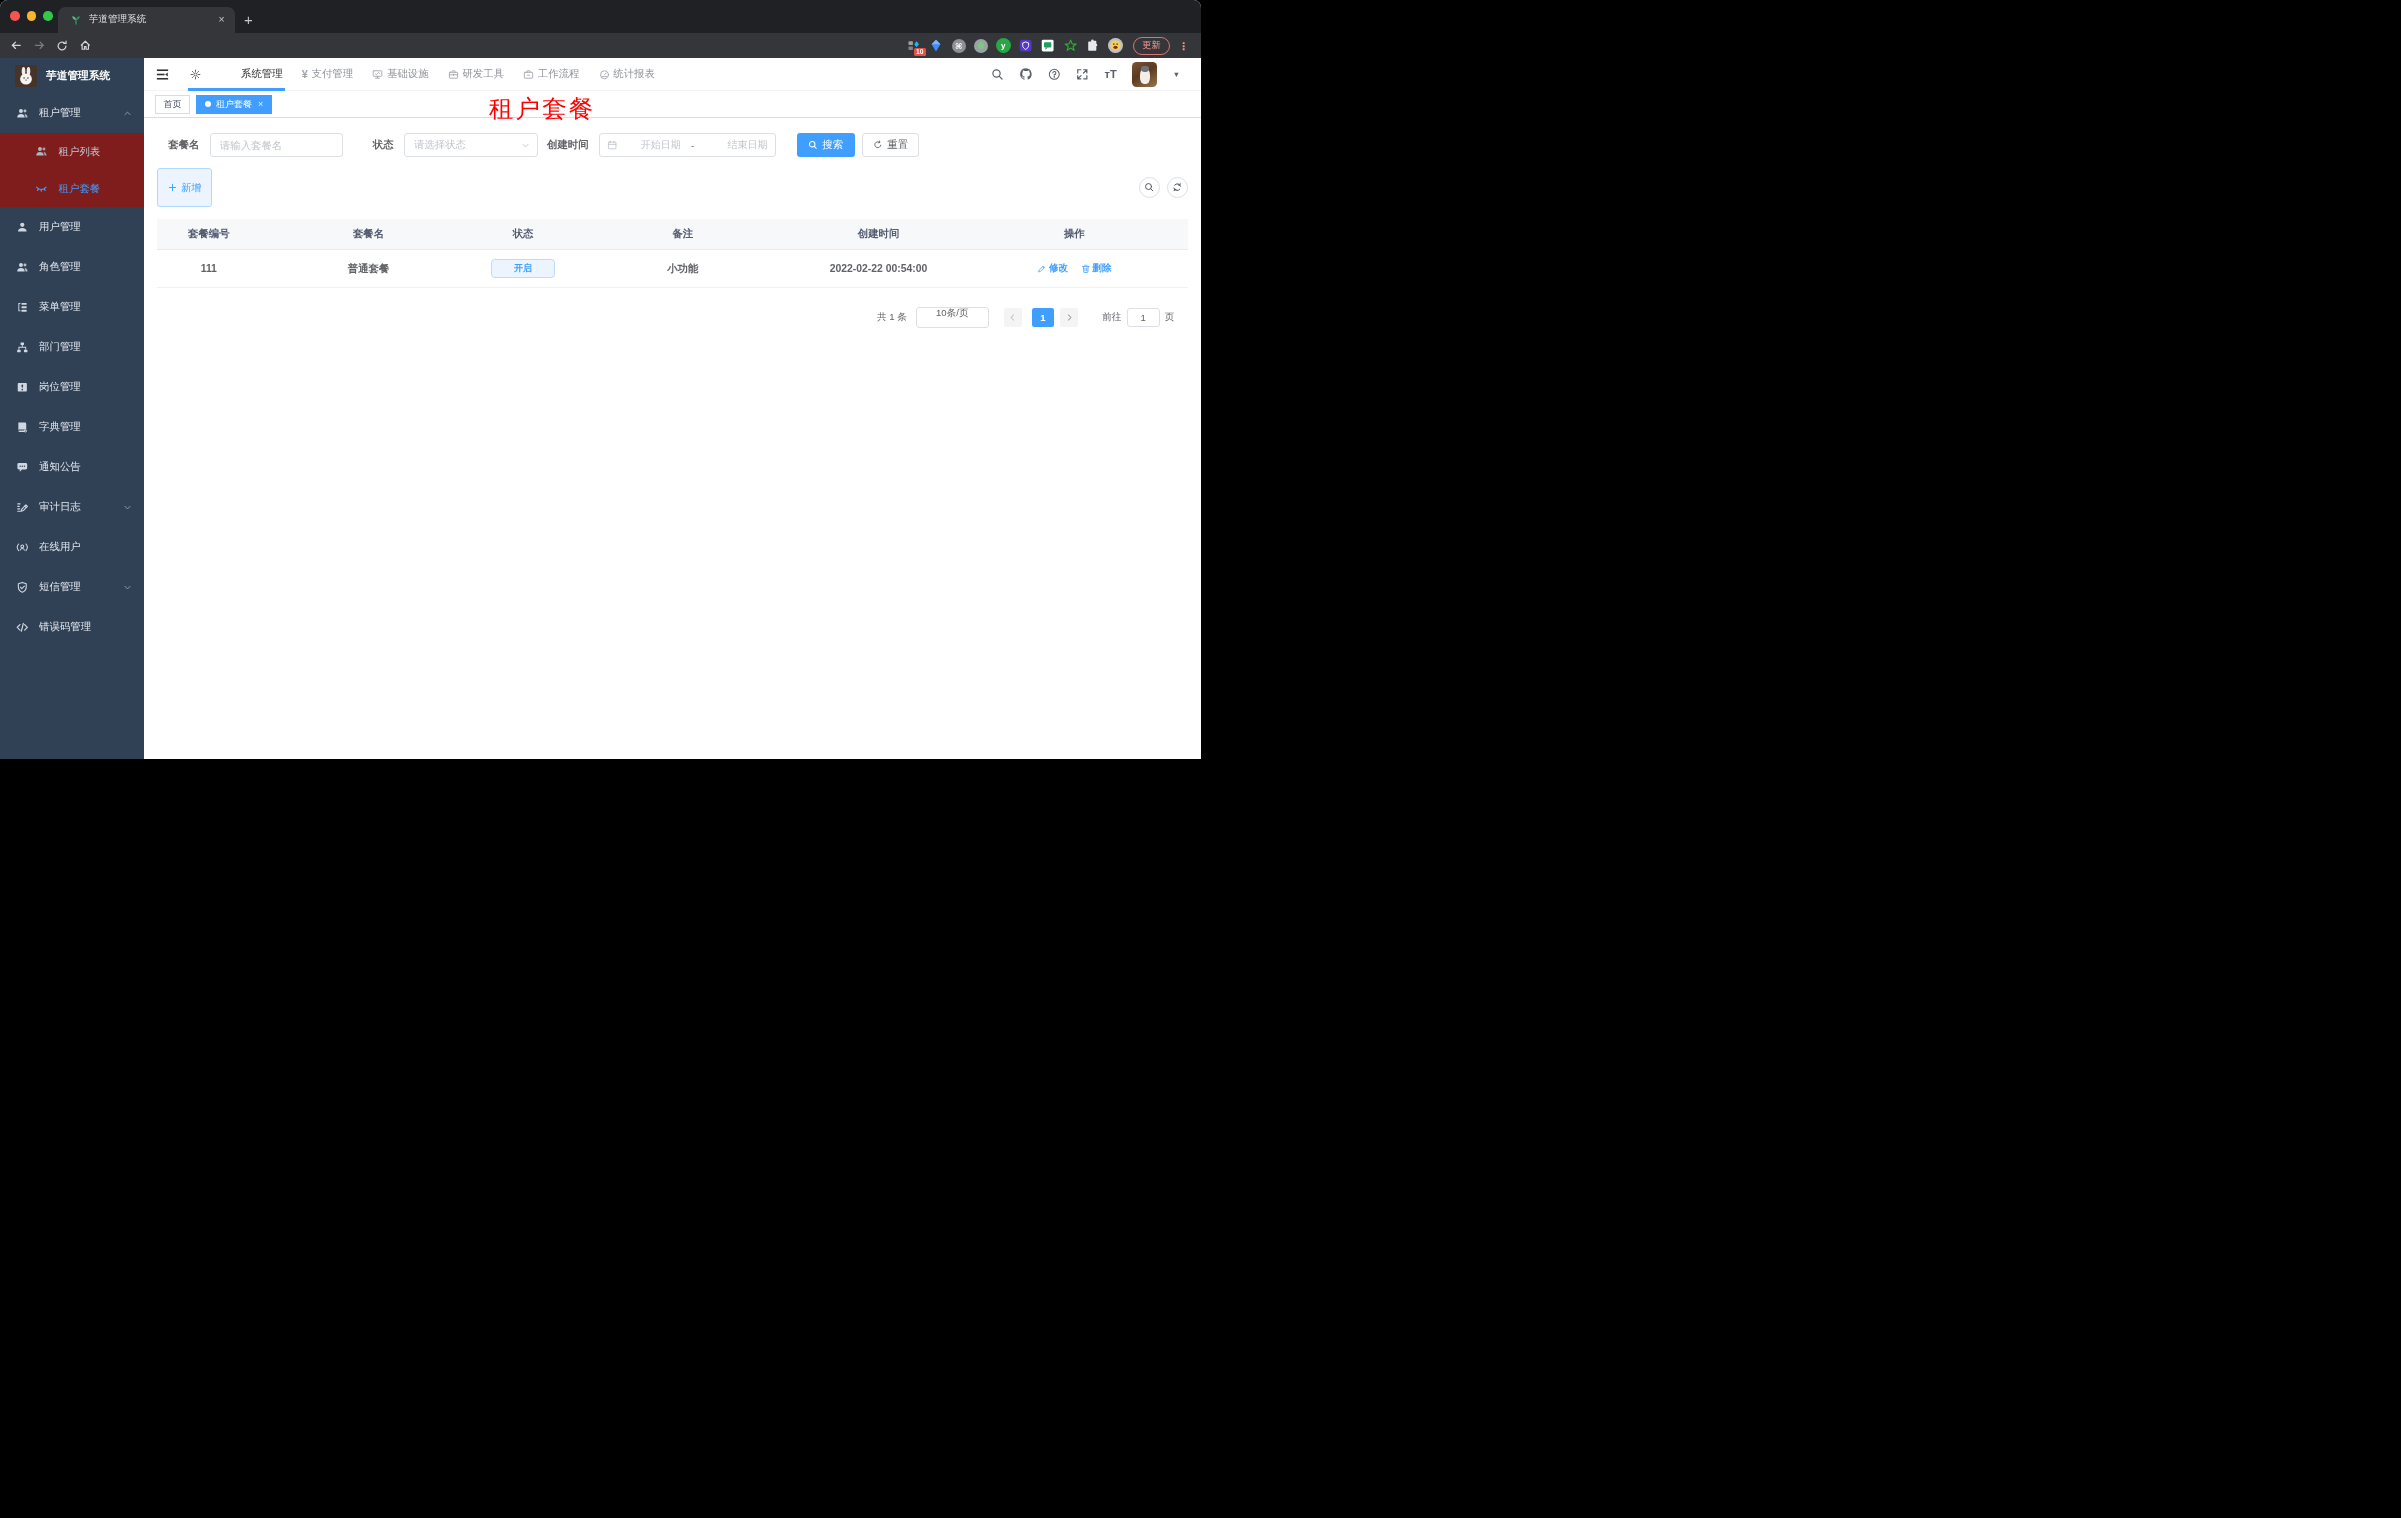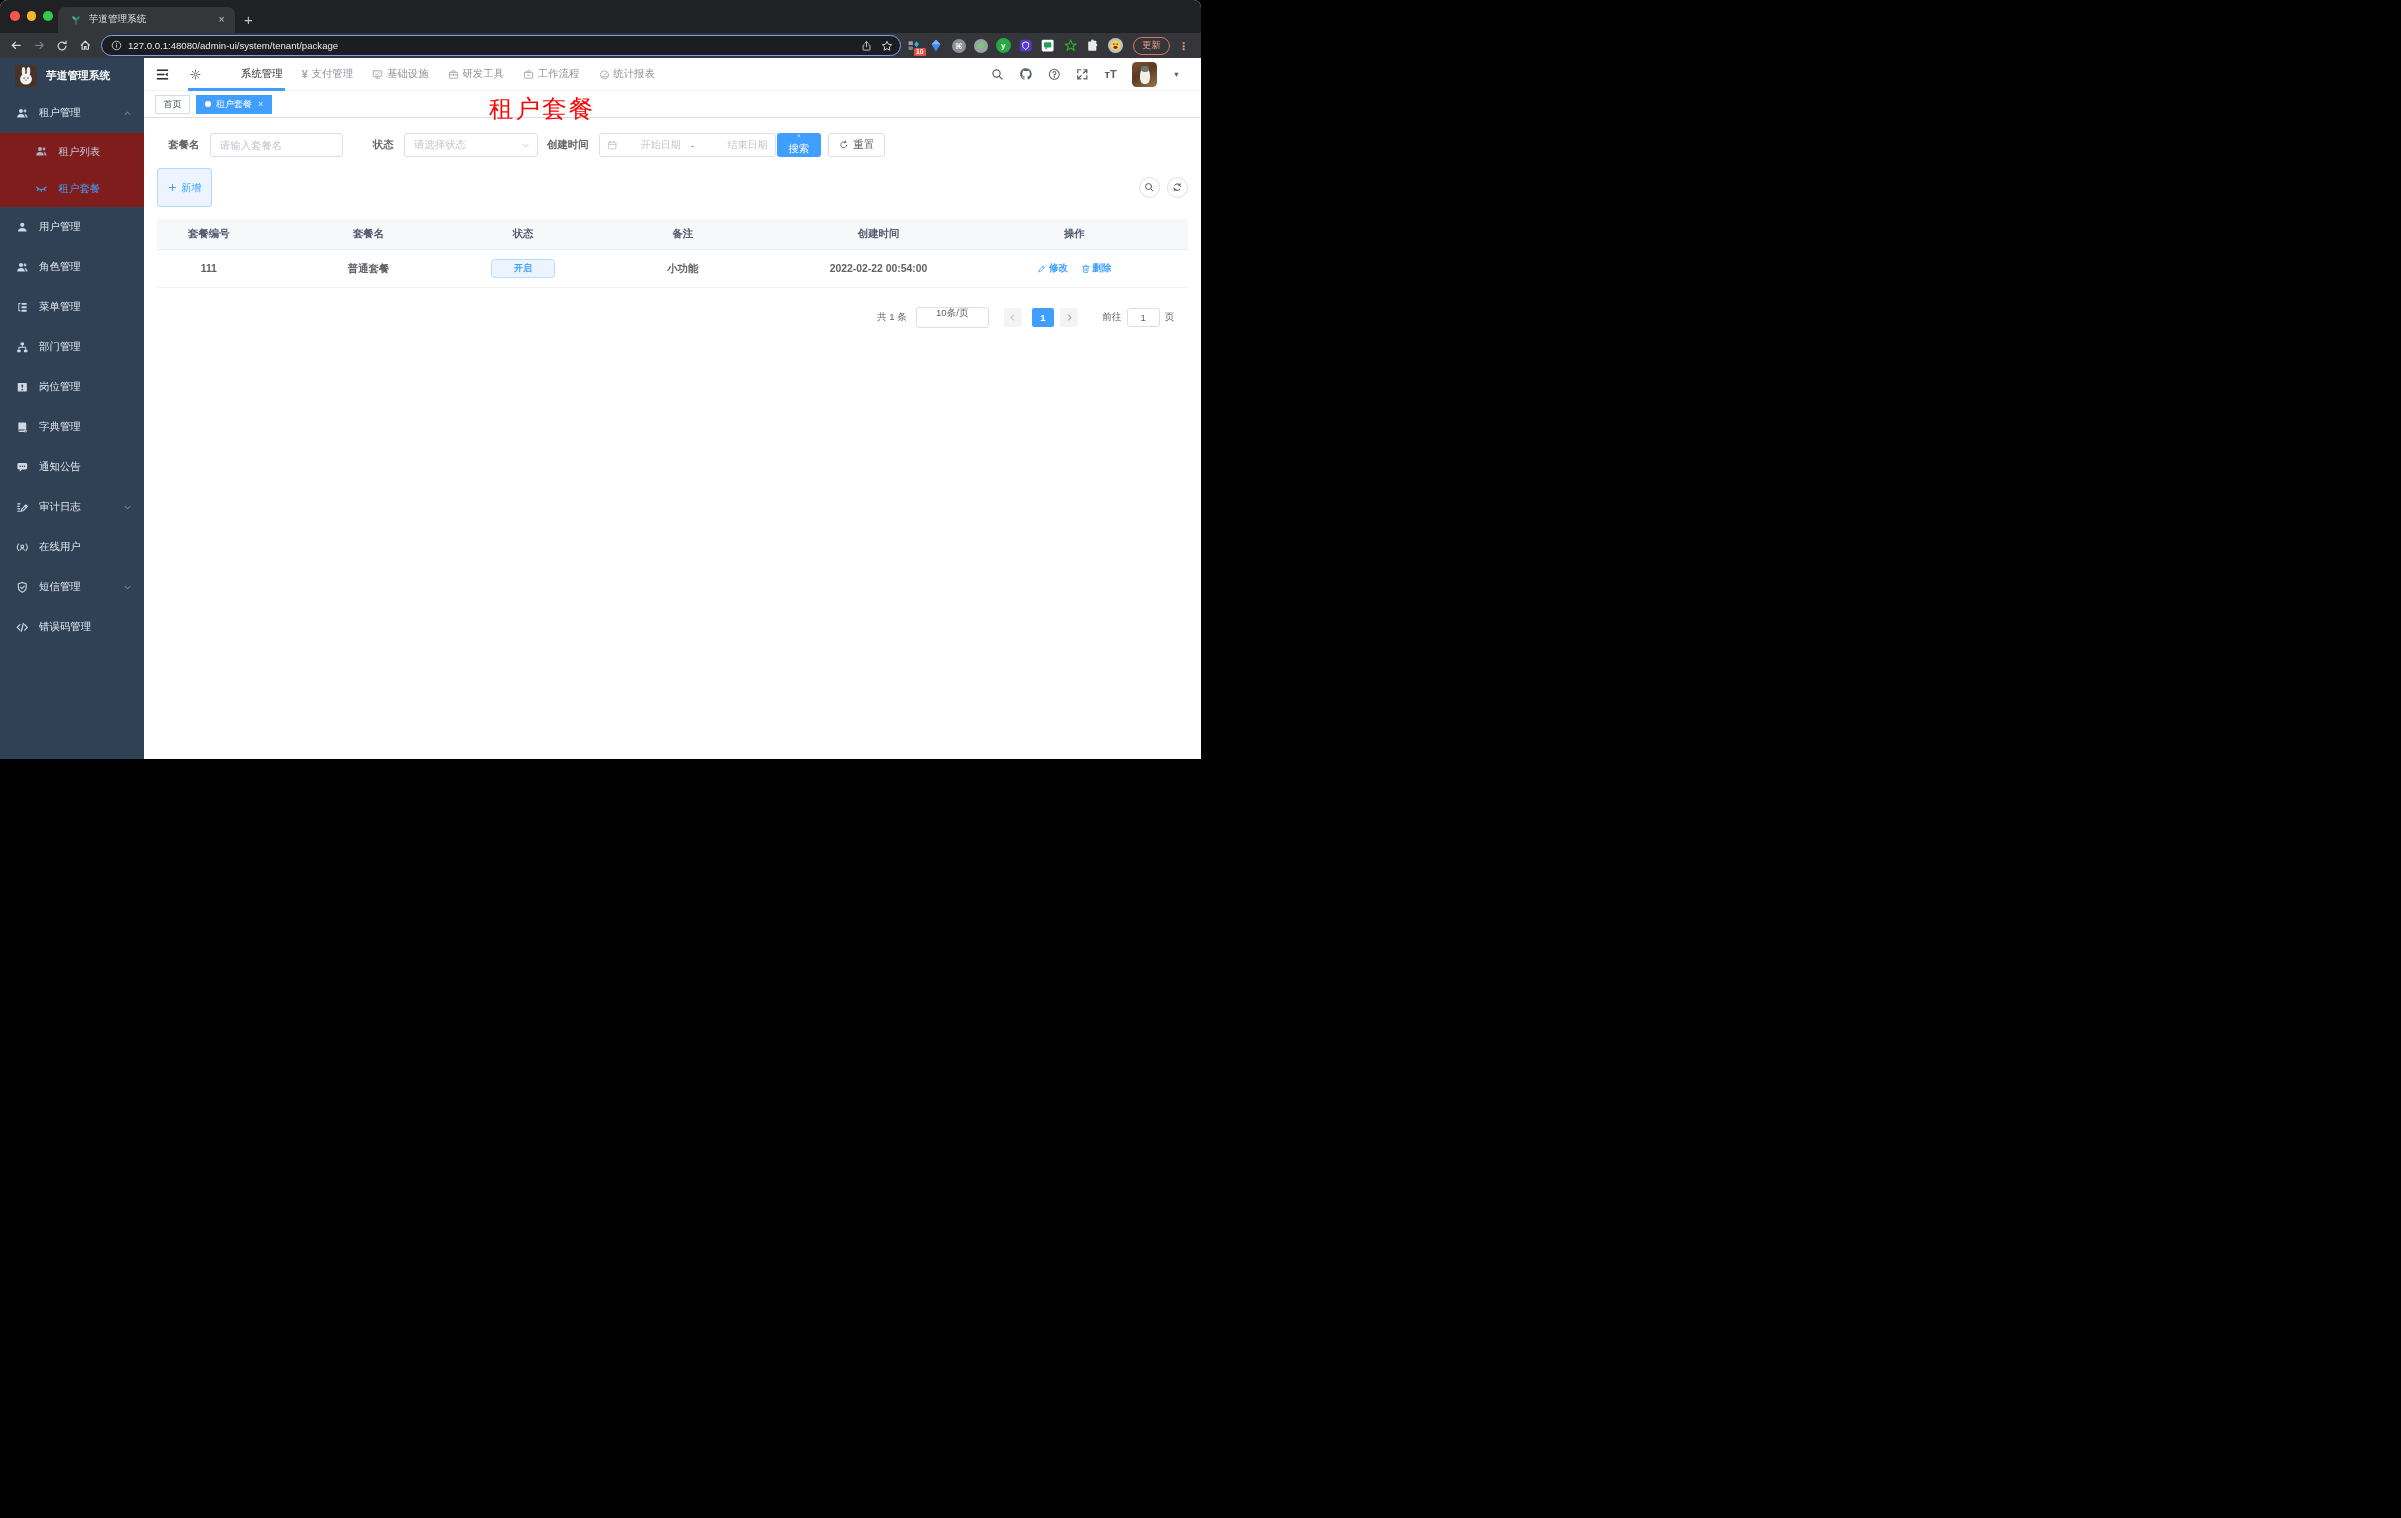--- a/index.html
+++ b/index.html
@@ -68,21 +68,21 @@
   .f-label { font-size:10.4px; font-weight:bold; color:#606266; white-space:nowrap; }
   .f-input { width:133px; height:24px; border:0.7px solid #dcdfe6; border-radius:3px; margin-left:10.4px; padding:0 9px; font-size:10.4px; color:#606266; outline:none; background:#fff; }
   .f-input::placeholder { color:#c0c4cc; }
   .f-select { width:134px; height:24px; border:0.7px solid #dcdfe6; border-radius:3px; margin-left:10.4px; display:flex; align-items:center; padding:0 7.4px 0 9px; cursor:pointer; }
   .f-placeholder { color:#c0c4cc; font-size:10.4px; flex:1; }
   .sel-chev { color:#c0c4cc; }
   .f-date { width:177px; height:24px; border:0.7px solid #dcdfe6; border-radius:3px; margin-left:10.4px; display:flex; align-items:center; padding:0 7.4px; color:#c0c4cc; }
   .f-date .dsep { color:#606266; margin:0 10.4px; font-size:9.6px; }
   .f-date .dtxt { font-size:10px; flex:1; text-align:right; }
   .btn { height:24px; border-radius:3px; display:flex; align-items:center; font-size:10.4px; cursor:pointer; border:0.7px solid transparent; }
-  .btn-primary { background:#409eff; color:#fff; padding:0 10.4px; margin-left:1px; gap:4.4px;flex-direction:column; }
+  .btn-primary { background:#409eff; color:#fff; padding:0 10.4px; margin-left:21px; gap:4.4px; }
   .btn-plain { background:#fff; color:#606266; border-color:#dcdfe6; padding:0 10.4px; margin-left:7.4px; gap:4.4px; }
   .add-row { margin-top:11px; display:flex; align-items:center; padding-left:0; }
   .btn-add { background:#ecf5ff; border-color:#b3d8ff; color:#409eff; height:39px; padding:0 9.6px; gap:4.4px; font-size:10px; }
   .round-btns { margin-left:auto; display:flex; gap:6.7px; }
   .round-btn { width:21px; height:21px; border-radius:50%; border:0.7px solid #dcdfe6; background:#fff; display:flex; align-items:center; justify-content:center; color:#46494d; cursor:pointer; }
 
   .table { margin-top:12px; }
   .t-row { display:flex; align-items:center; }
   .t-head { background:#f7f8fa; height:31px; border-bottom:0.7px solid #e6ebf2; }
   .t-head .cell { font-weight:bold; color:#515a6e; }
@@ -142,35 +142,20 @@
       <svg width="12" height="12" viewBox="0 0 16 16" fill="none" stroke="currentColor" stroke-width="1.6" stroke-linecap="round">
           <path d="M13.2 8A5.2 5.2 0 1 1 11 3.8"></path>
           <path d="M13.4 1.6v3h-3"></path>
         </svg>
     </span>
     <span class="nav-ic">
       <svg width="12.6" height="12.6" viewBox="0 0 16 16" fill="none" stroke="currentColor" stroke-width="1.5" stroke-linejoin="round">
           <path d="M2.5 8.2 8 2.8l5.5 5.4M4 7v6h3v-3.4h2V13h3V7"></path>
         </svg>
     </span>
-    <div class="urlbar">
-      <svg width="11" height="11" viewBox="0 0 16 16" fill="none" stroke="#cdd0d4" stroke-width="1.3">
-          <circle cx="8" cy="8" r="6.2"></circle>
-          <path d="M8 7.2v3.4M8 5v.2" stroke-linecap="round"></path>
-        </svg>
-      <span class="url-text">127.0.0.1:48080/admin-ui/system/tenant/package</span>
-      <span class="url-right">
-        <svg width="11" height="12" viewBox="0 0 16 16" fill="none" stroke="currentColor" stroke-width="1.3" stroke-linecap="round">
-            <path d="M4.5 6.5H3.8A.8.8 0 0 0 3 7.3v5.9c0 .4.4.8.8.8h8.4c.4 0 .8-.4.8-.8V7.3a.8.8 0 0 0-.8-.8h-.7M8 1.8v7.4M5.4 4.2 8 1.6l2.6 2.6"></path>
-          </svg>
-        <svg width="12" height="12" viewBox="0 0 16 16" fill="none" stroke="currentColor" stroke-width="1.3" stroke-linejoin="round">
-            <path d="m8 1.8 1.9 3.9 4.3.6-3.1 3 .7 4.3L8 11.6l-3.8 2 .7-4.3-3.1-3 4.3-.6z"></path>
-          </svg>
-      </span>
-    </div>
   </div>
 
   <div class="ext-row">
     <span class="ext">
       <svg width="13.3" height="13.3" viewBox="0 0 18 18">
           <rect x="2" y="3" width="6" height="5" rx="1" fill="#9aa0a6"></rect>
           <rect x="2" y="10" width="6" height="5" rx="1" fill="#7d8288"></rect>
           <path d="m13 3 3.2 4L13 11 9.8 7z" fill="#27b2f1"></path>
         </svg>
       <span class="badge">10</span>

